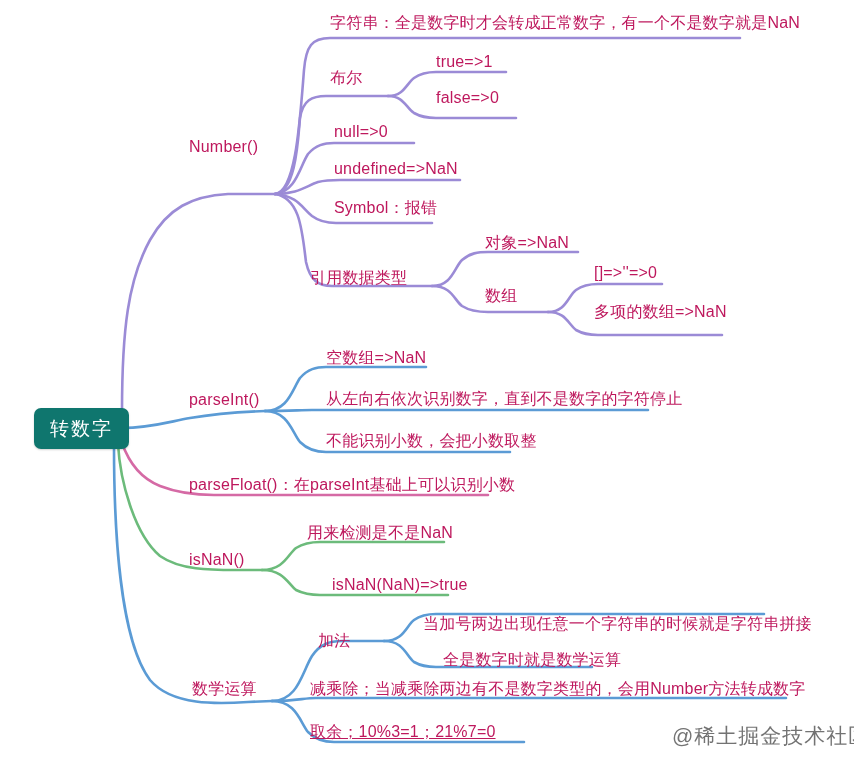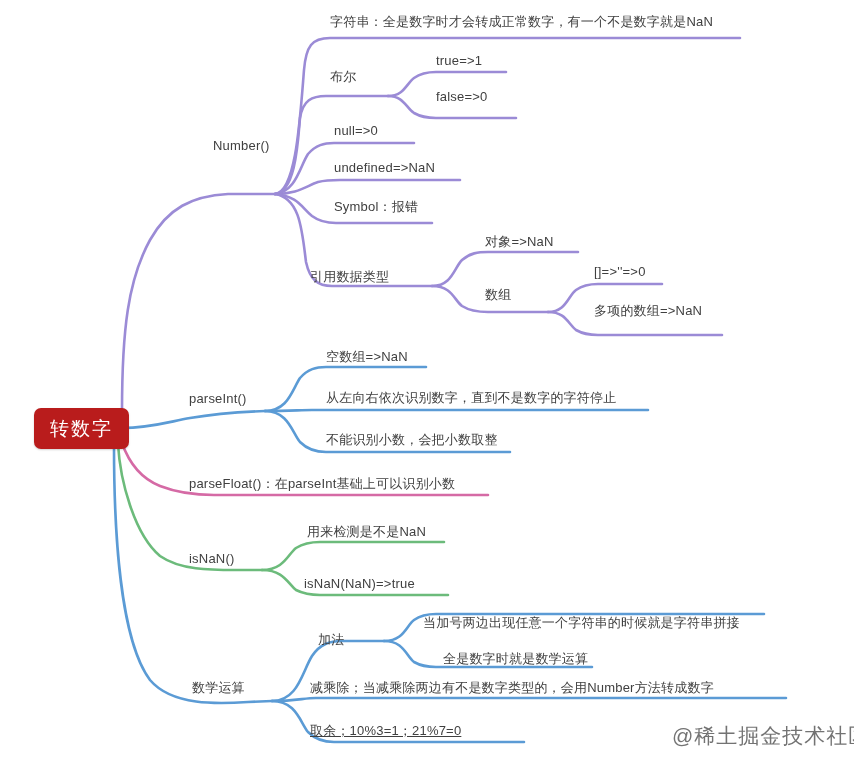--- a/index.html
+++ b/index.html
@@ -24,27 +24,27 @@
   #edges {
     position: absolute;
     left: 0; top: 0;
     width: 854px;
     height: 766px;
     pointer-events: none;
   }
   .node {
     position: absolute;
     white-space: nowrap;
-    color: #404040;
-    font-size: 13px;
+    color: #be185d;
+    font-size: 16px;
     line-height: 1;
     letter-spacing: 0.2px;
   }
   .node.root {
-    background: #b91c1c;
+    background: #0f766e;
     color: #ffffff;
     border-radius: 7px;
     padding: 11px 16px;
     font-size: 19px;
     letter-spacing: 2px;
     box-shadow: 0 1px 2px rgba(0,0,0,0.18);
   }
   .watermark {
     position: absolute;
     color: #737373;
@@ -98,21 +98,21 @@
       <path stroke="#5b9bd5" d="M384 641 C 404 641, 406 626, 414 620 C 421 615, 428 614, 436 614 L 764 614"></path>
       <path stroke="#5b9bd5" d="M384 641 C 404 641, 406 656, 414 662 C 421 666, 428 667, 436 667 L 592 667"></path>
 
     </g>
   </svg>
 
   <div class="node root" style="left:34px; top:408px;">
     <span>转数字</span>
   </div>
 
-  <div class="node" style="left:189px; top:139px;margin-left:24px;">
+  <div class="node" style="left:189px; top:139px;">
     <span>Number()</span>
   </div>
   <div class="node" style="left:330px; top:15px;">
     <span>字符串：全是数字时才会转成正常数字，有一个不是数字就是NaN</span>
   </div>
   <div class="node" style="left:330px; top:70px;">
     <span>布尔</span>
   </div>
   <div class="node" style="left:436px; top:54px;">
     <span>true=&gt;1</span>
@@ -161,21 +161,21 @@
   <div class="node" style="left:326px; top:433px;">
     <span>不能识别小数，会把小数取整</span>
   </div>
 
   <div class="node" style="left:189px; top:552px;">
     <span>isNaN()</span>
   </div>
   <div class="node" style="left:307px; top:525px;">
     <span>用来检测是不是NaN</span>
   </div>
-  <div class="node" style="left:304px; top:577px;">
+  <div class="node" style="left:332px; top:577px;">
     <span>isNaN(NaN)=&gt;true</span>
   </div>
 
   <div class="node" style="left:192px; top:681px;">
     <span>数学运算</span>
   </div>
   <div class="node" style="left:318px; top:633px;">
     <span>加法</span>
   </div>
   <div class="node" style="left:423px; top:616px;">

